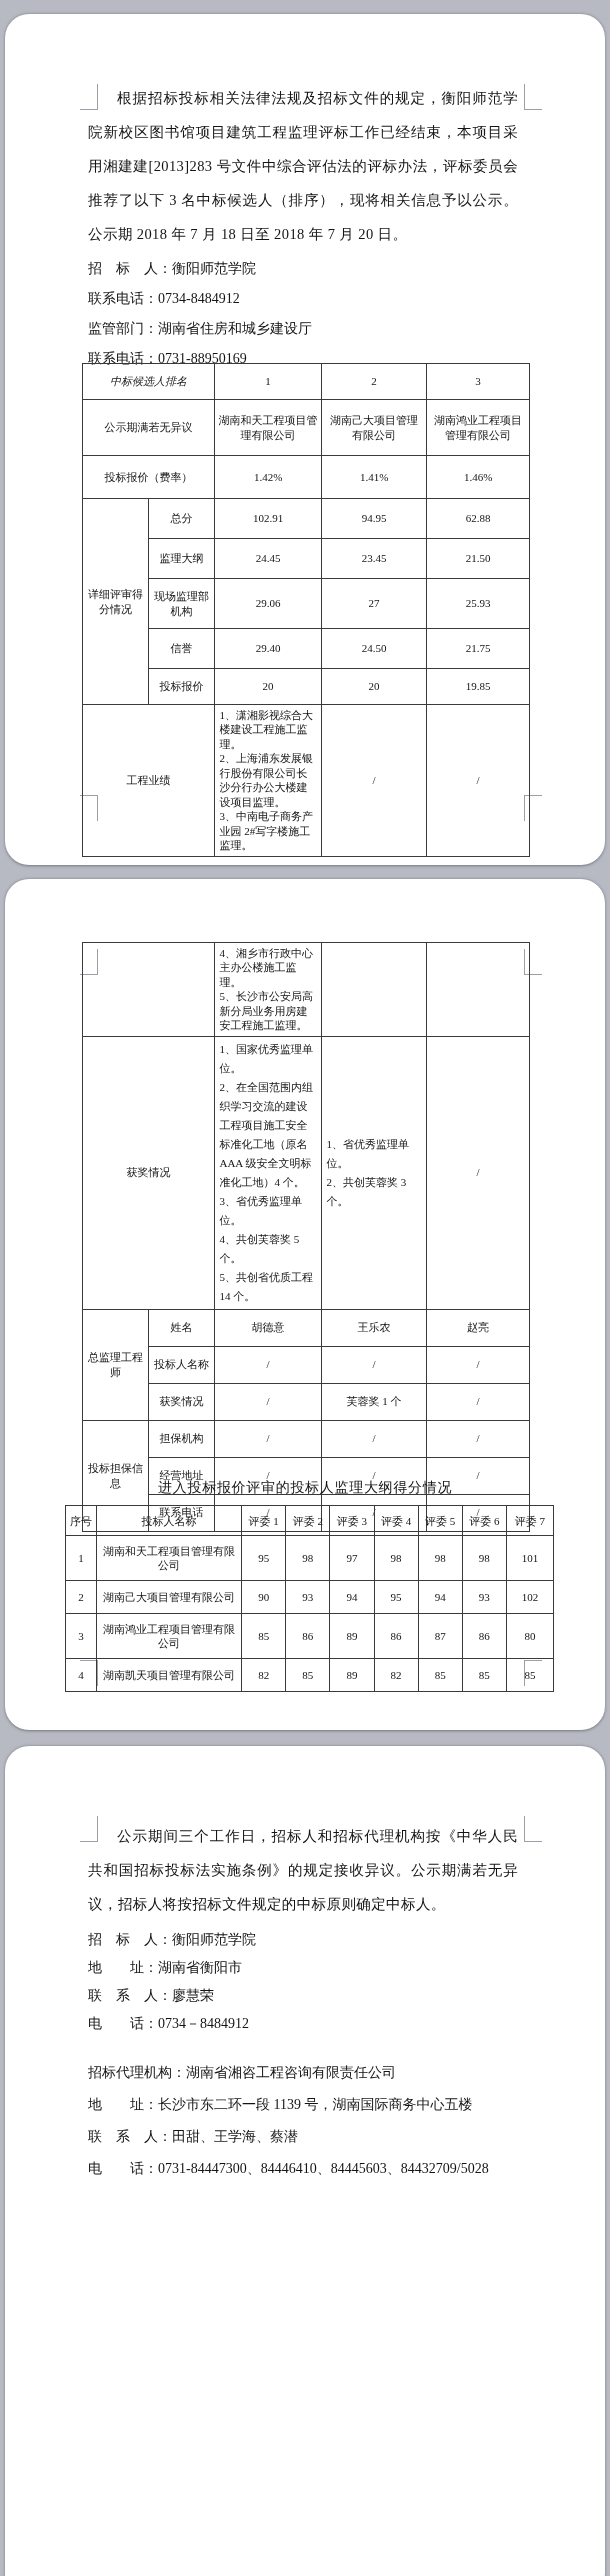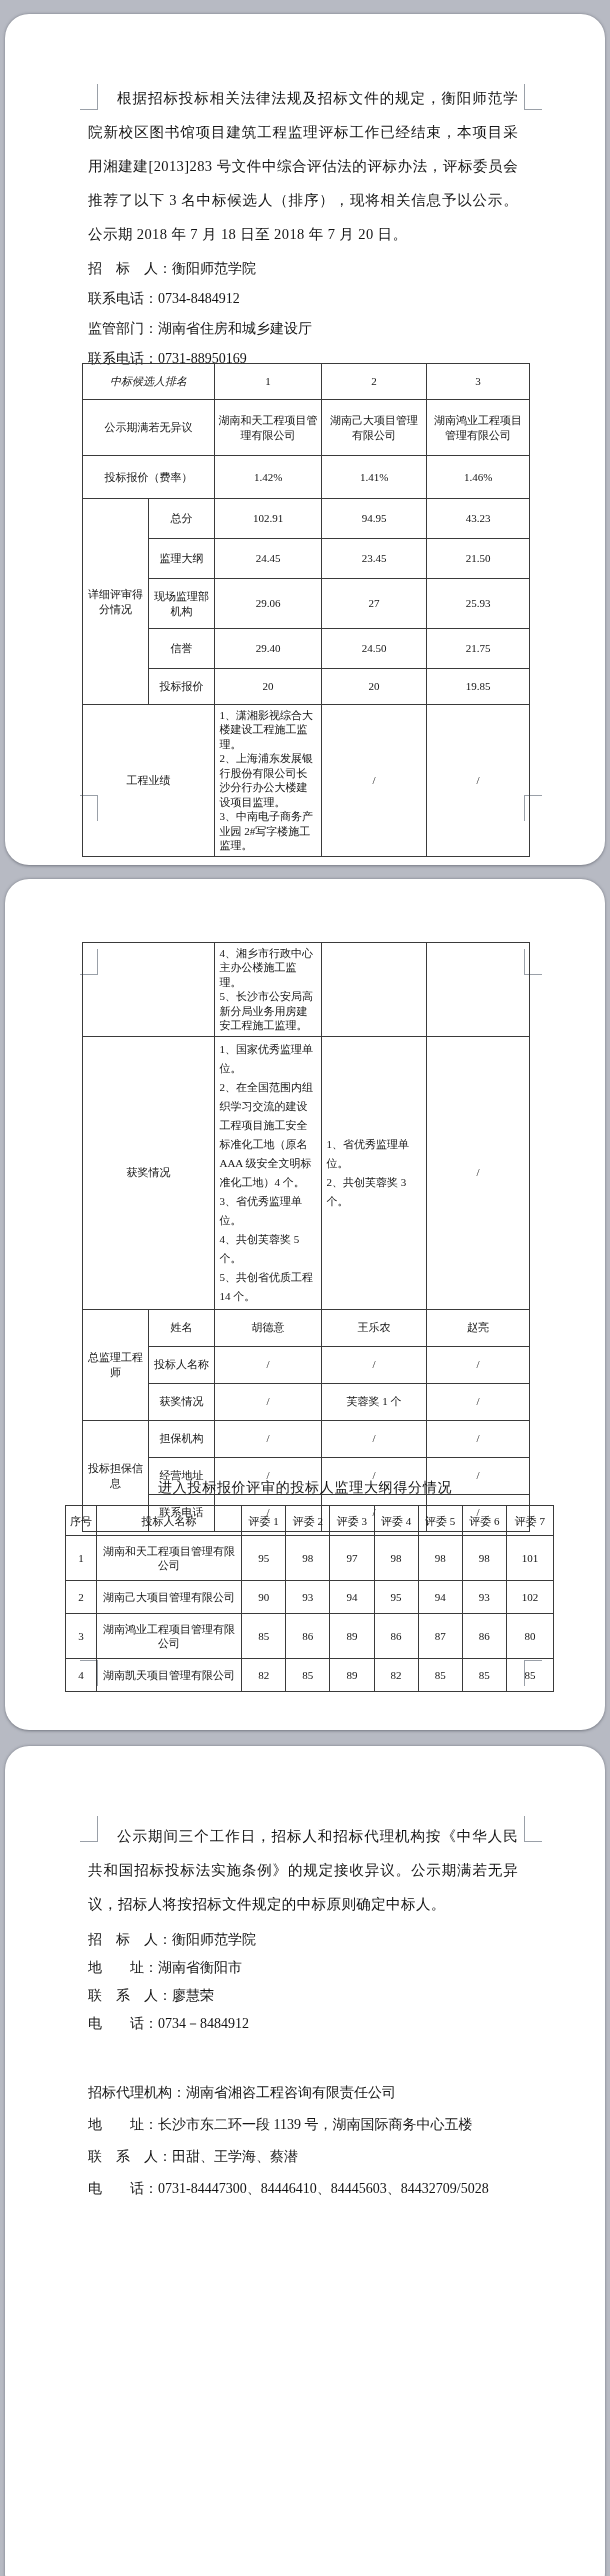--- a/index.html
+++ b/index.html
@@ -84,21 +84,21 @@
       <td colspan="2" style="height:39px;">投标报价（费率）</td>
       <td>1.42%</td>
       <td>1.41%</td>
       <td>1.46%</td>
     </tr>
     <tr>
       <td rowspan="5">详细评审得分情况</td>
       <td style="height:36px;">总分</td>
       <td>102.91</td>
       <td>94.95</td>
-      <td>43.23</td>
+      <td>62.88</td>
     </tr>
     <tr>
       <td style="height:36px;">监理大纲</td>
       <td>24.45</td>
       <td>23.45</td>
       <td>21.50</td>
     </tr>
     <tr>
       <td style="height:46px;margin-left:16px;">现场监理部机构</td>
       <td>29.06</td>
@@ -283,20 +283,20 @@
 
   <div class="abs para" style="top:73px;">公示期间三个工作日，招标人和招标代理机构按《中华人民共和国招标投标法实施条例》的规定接收异议。公示期满若无异议，招标人将按招标文件规定的中标原则确定中标人。</div>
 
   <div class="abs lines" style="top:180px;left:83px;">
     <div style="line-height:28px;">招　标　人：衡阳师范学院</div>
     <div style="line-height:28px;">地　　址：湖南省衡阳市</div>
     <div style="line-height:28px;">联　系　人：廖慧荣</div>
     <div style="line-height:28px;">电　　话：0734－8484912</div>
   </div>
 
-  <div class="abs lines" style="top:311px;left:83px;margin-top:20px;">
+  <div class="abs lines" style="top:311px;left:83px;">
     <div style="line-height:32px;">招标代理机构：湖南省湘咨工程咨询有限责任公司</div>
     <div style="line-height:32px;">地　　址：长沙市东二环一段 1139 号，湖南国际商务中心五楼</div>
     <div style="line-height:32px;">联　系　人：田甜、王学海、蔡潜</div>
     <div style="line-height:32px;">电　　话：0731-84447300、84446410、84445603、84432709/5028</div>
   </div>
 </div>
 
 
 </body></html>

